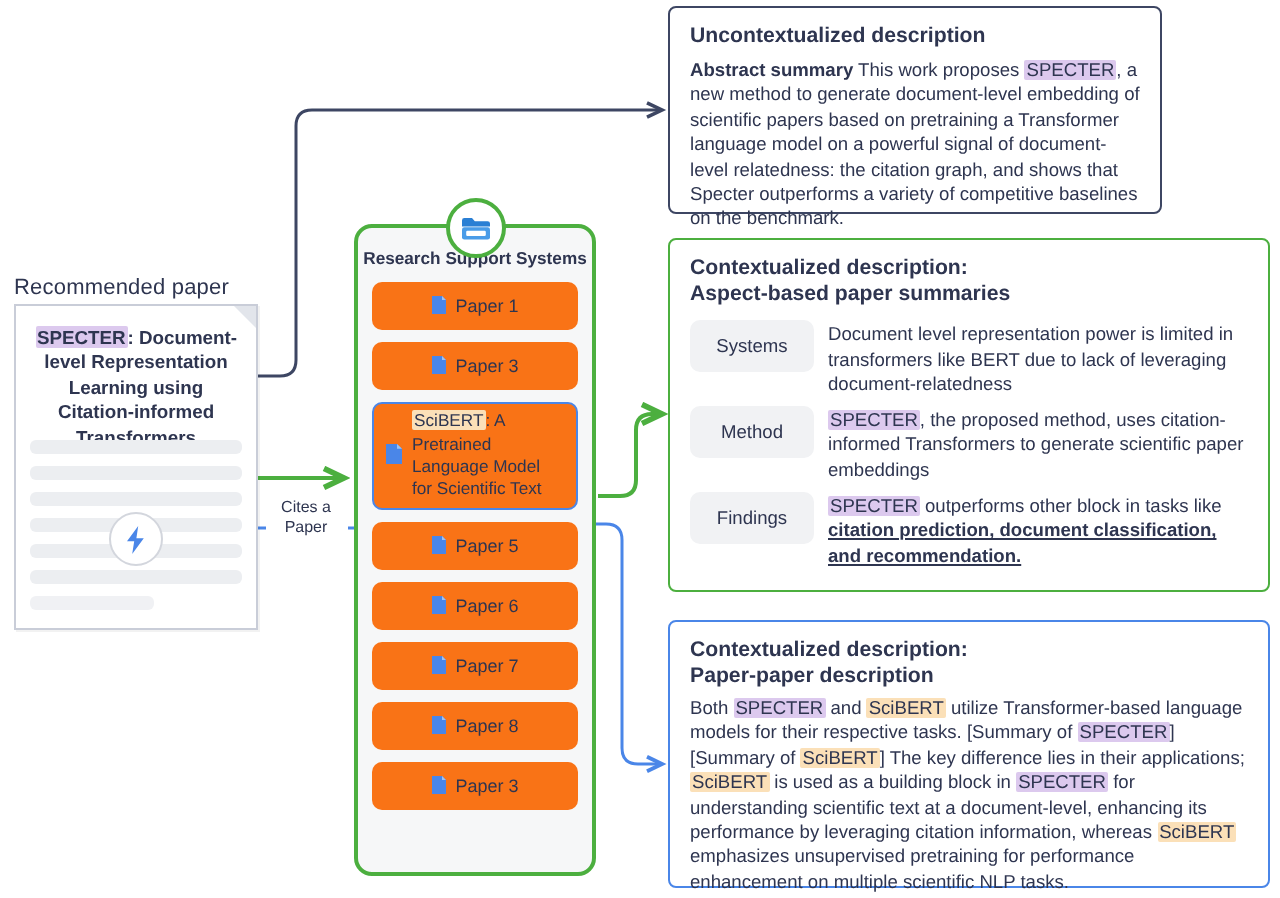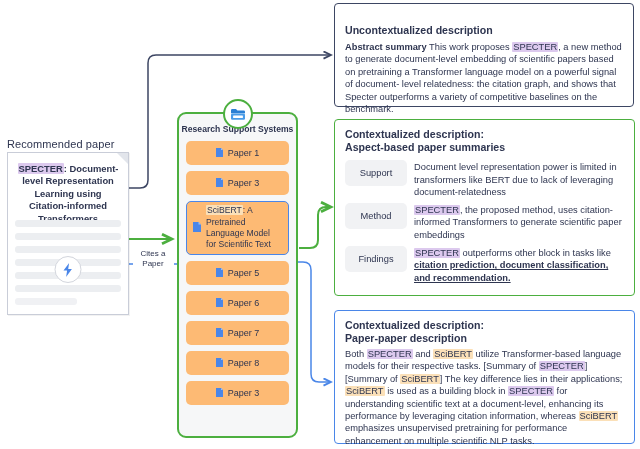--- a/index.html
+++ b/index.html
@@ -64,21 +64,21 @@
     background: #ffffff; border: 2px solid #4caf3f;
     display: flex; align-items: center; justify-content: center;
     z-index: 3;
   }
   .group-title {
     margin-top: 10px; text-align: center;
     font-size: 8.6px; font-weight: bold; color: #2e3550;
   }
   .paper-list { margin-top: 7px; padding: 0 7px; }
   .item {
-    background: #fdba74; border-radius: 5px;
+    background: #f97316; border-radius: 5px;
     height: 24px; margin-bottom: 6px;
     display: flex; align-items: center; justify-content: center;
     gap: 5px;
     font-size: 9px; color: #2e3550;
   }
   .item .doc-ic { flex: 0 0 auto; }
   .item.highlight {
     border: 1.6px solid #4a86e8;
     height: 54px; justify-content: flex-start;
     padding: 0 6px; gap: 5px;
@@ -98,21 +98,21 @@
   .p-title {
     font-size: 10.6px; font-weight: bold; color: #2e3550;
     line-height: 13px;
   }
   .p-body {
     font-size: 9.3px; line-height: 12.4px; color: #2e3550;
   }
   .p-body b { font-weight: bold; }
 
   
-  #panel-uncontext { left: 334px; top: 3px; width: 300px; height: 104px; padding: 20px 10px 8px 10px; }
+  #panel-uncontext { left: 334px; top: 3px; width: 247px; height: 104px; padding: 8px 10px 8px 10px; }
   #panel-uncontext .p-body { margin-top: 4px; }
 
   
   #panel-aspect { left: 334px; top: 119px; width: 301px; height: 177px; padding: 8px 9px 8px 10px; }
   .aspect-rows { margin-top: 6px; }
   .aspect-row { display: flex; align-items: flex-start; margin-bottom: 4px; }
   .aspect-chip {
     flex: 0 0 62px;
     background: #f1f2f4; border-radius: 5px;
     font-size: 9.3px; color: #2e3550;
@@ -282,21 +282,21 @@
       <b>Abstract summary</b><span> This work proposes </span><span class="hl-purple">SPECTER</span><span>, a new method to generate document-level embedding of scientific papers based on pretraining a Transformer language model on a powerful signal of document- level relatedness: the citation graph, and shows that Specter outperforms a variety of competitive baselines on the benchmark.</span>
     </div>
   </div>
 
   <div class="panel green" id="panel-aspect">
     <div class="p-title">Contextualized description:</div>
     <div class="p-title">Aspect-based paper summaries</div>
 
     <div class="aspect-rows">
       <div class="aspect-row">
-        <div class="aspect-chip">Support</div>
+        <div class="aspect-chip">Systems</div>
         <div class="aspect-text">Document level representation power is limited in transformers like BERT due to lack of leveraging document-relatedness</div>
       </div>
 
       <div class="aspect-row">
         <div class="aspect-chip">Method</div>
         <div class="aspect-text"><span class="hl-purple">SPECTER</span><span>, the proposed method, uses citation-informed Transformers to generate scientific paper embeddings</span></div>
       </div>
 
       <div class="aspect-row">
         <div class="aspect-chip">Findings</div>

